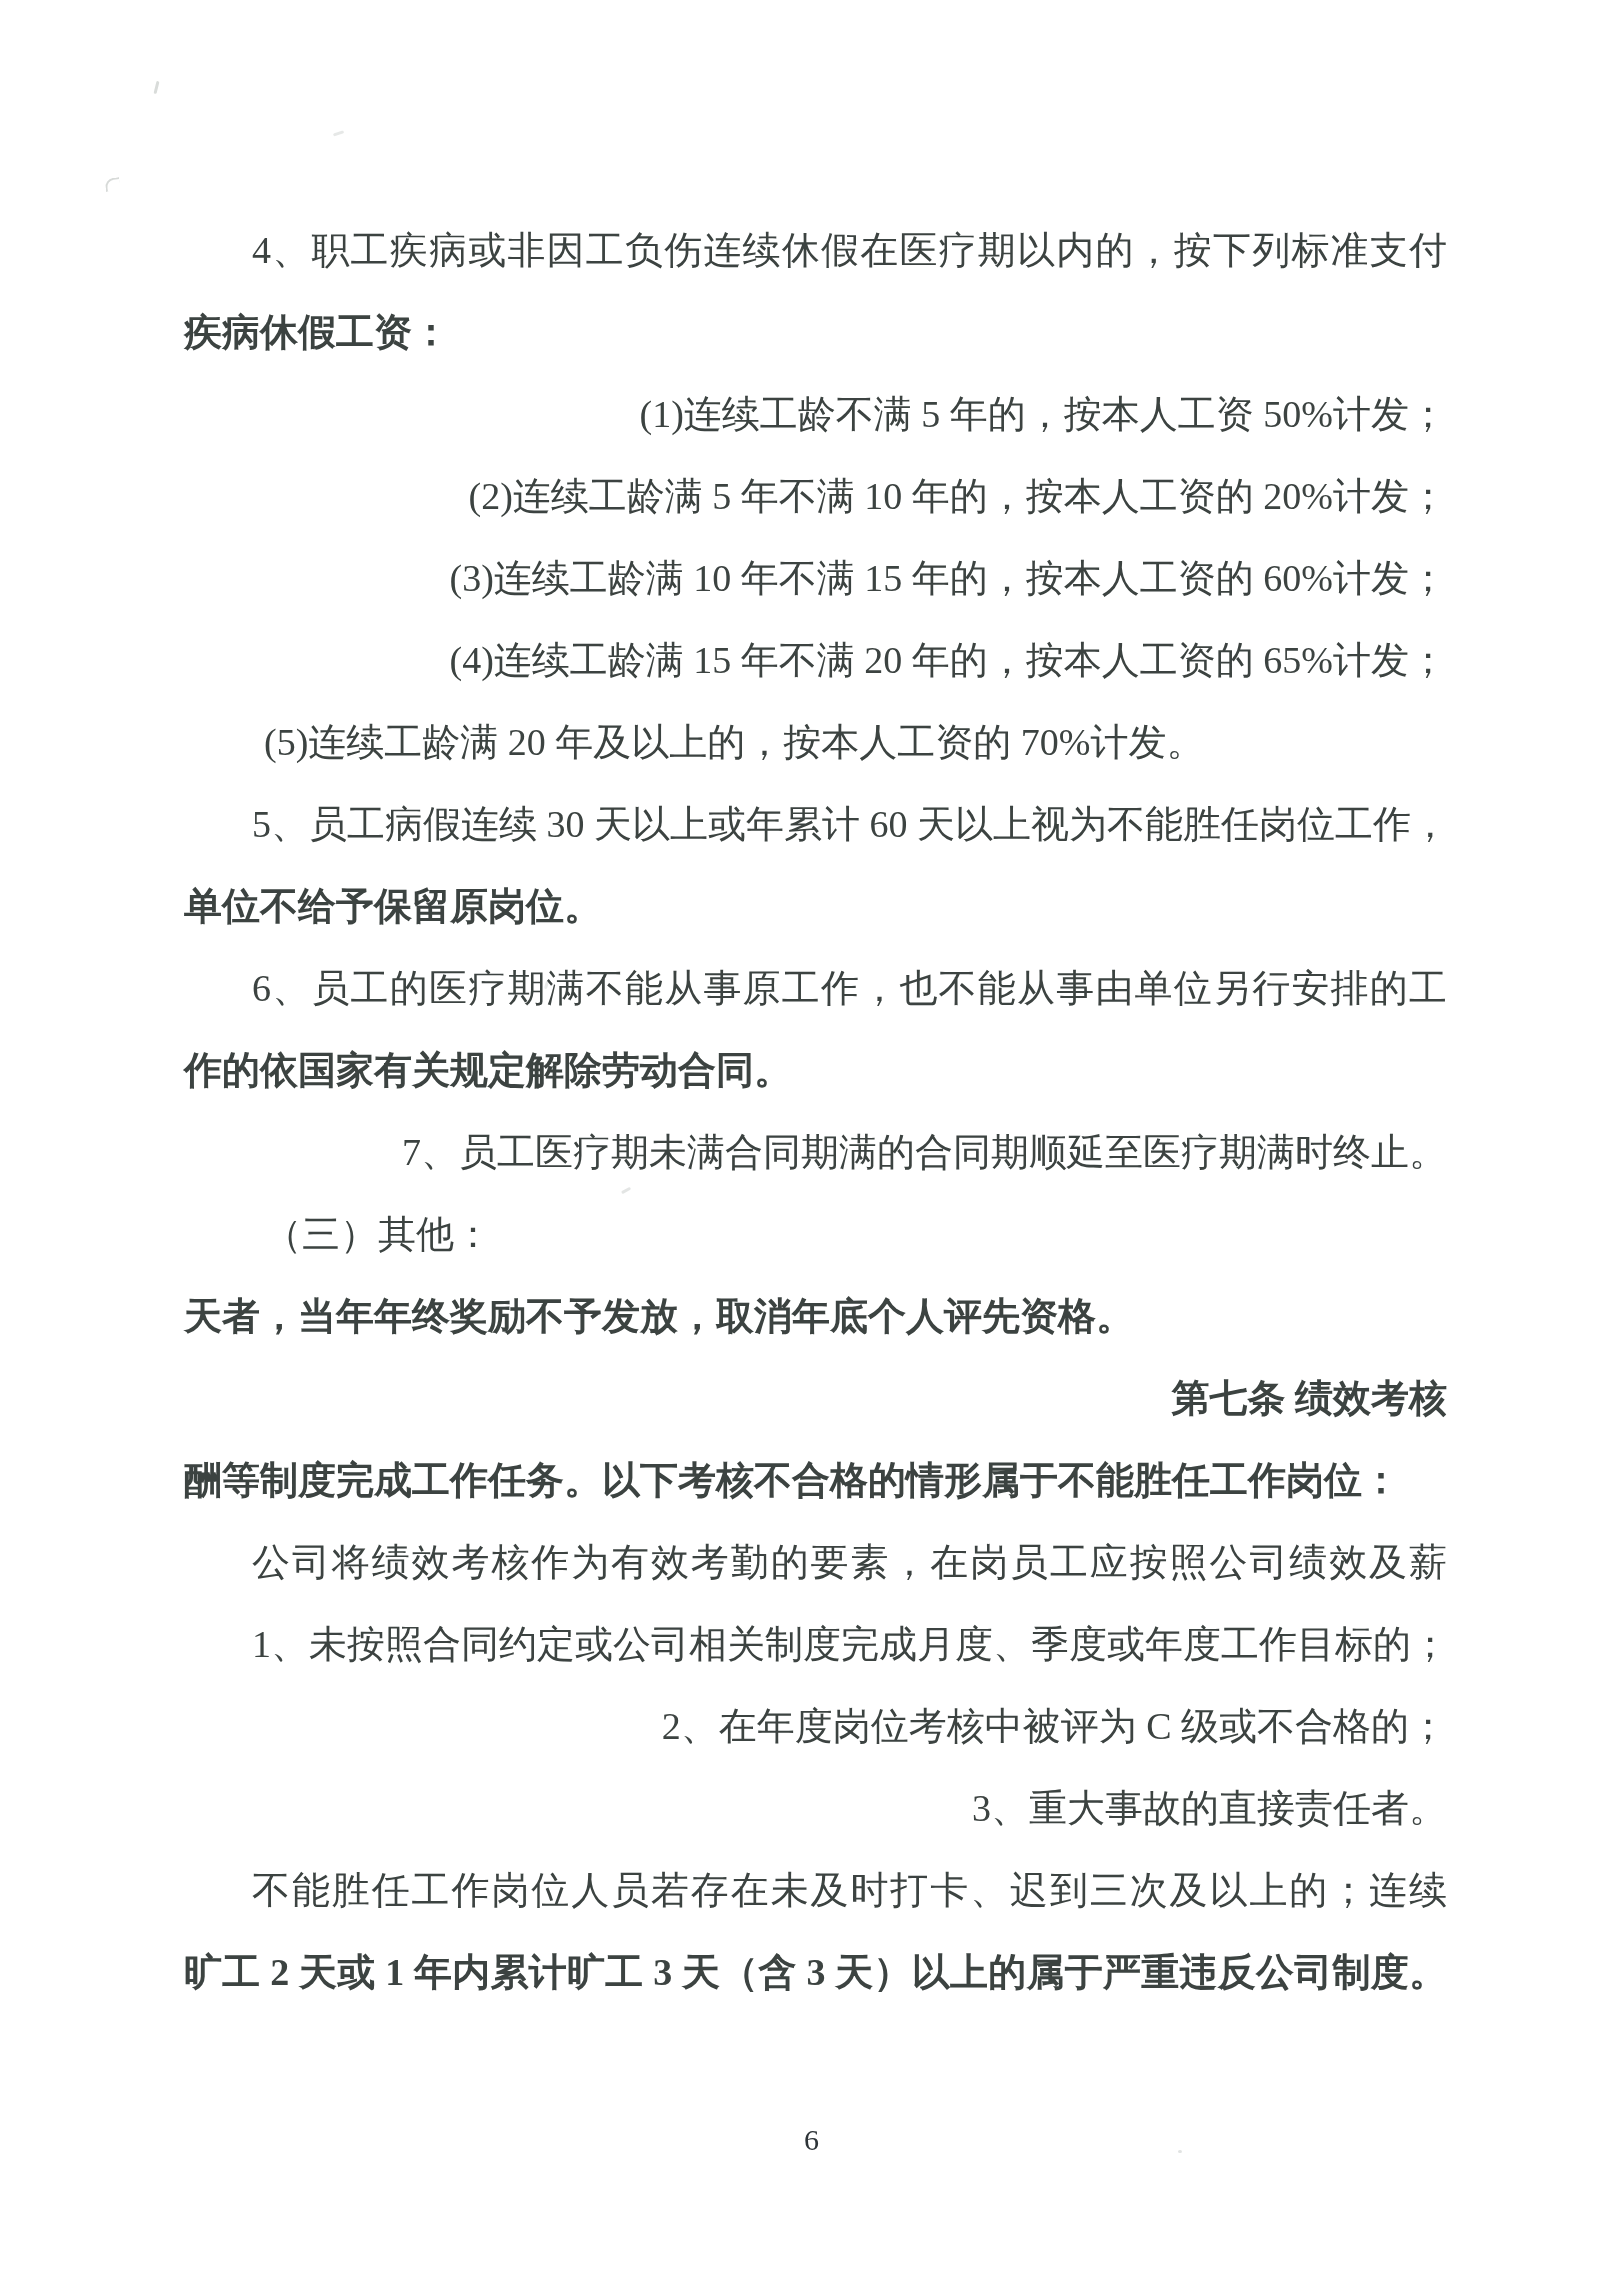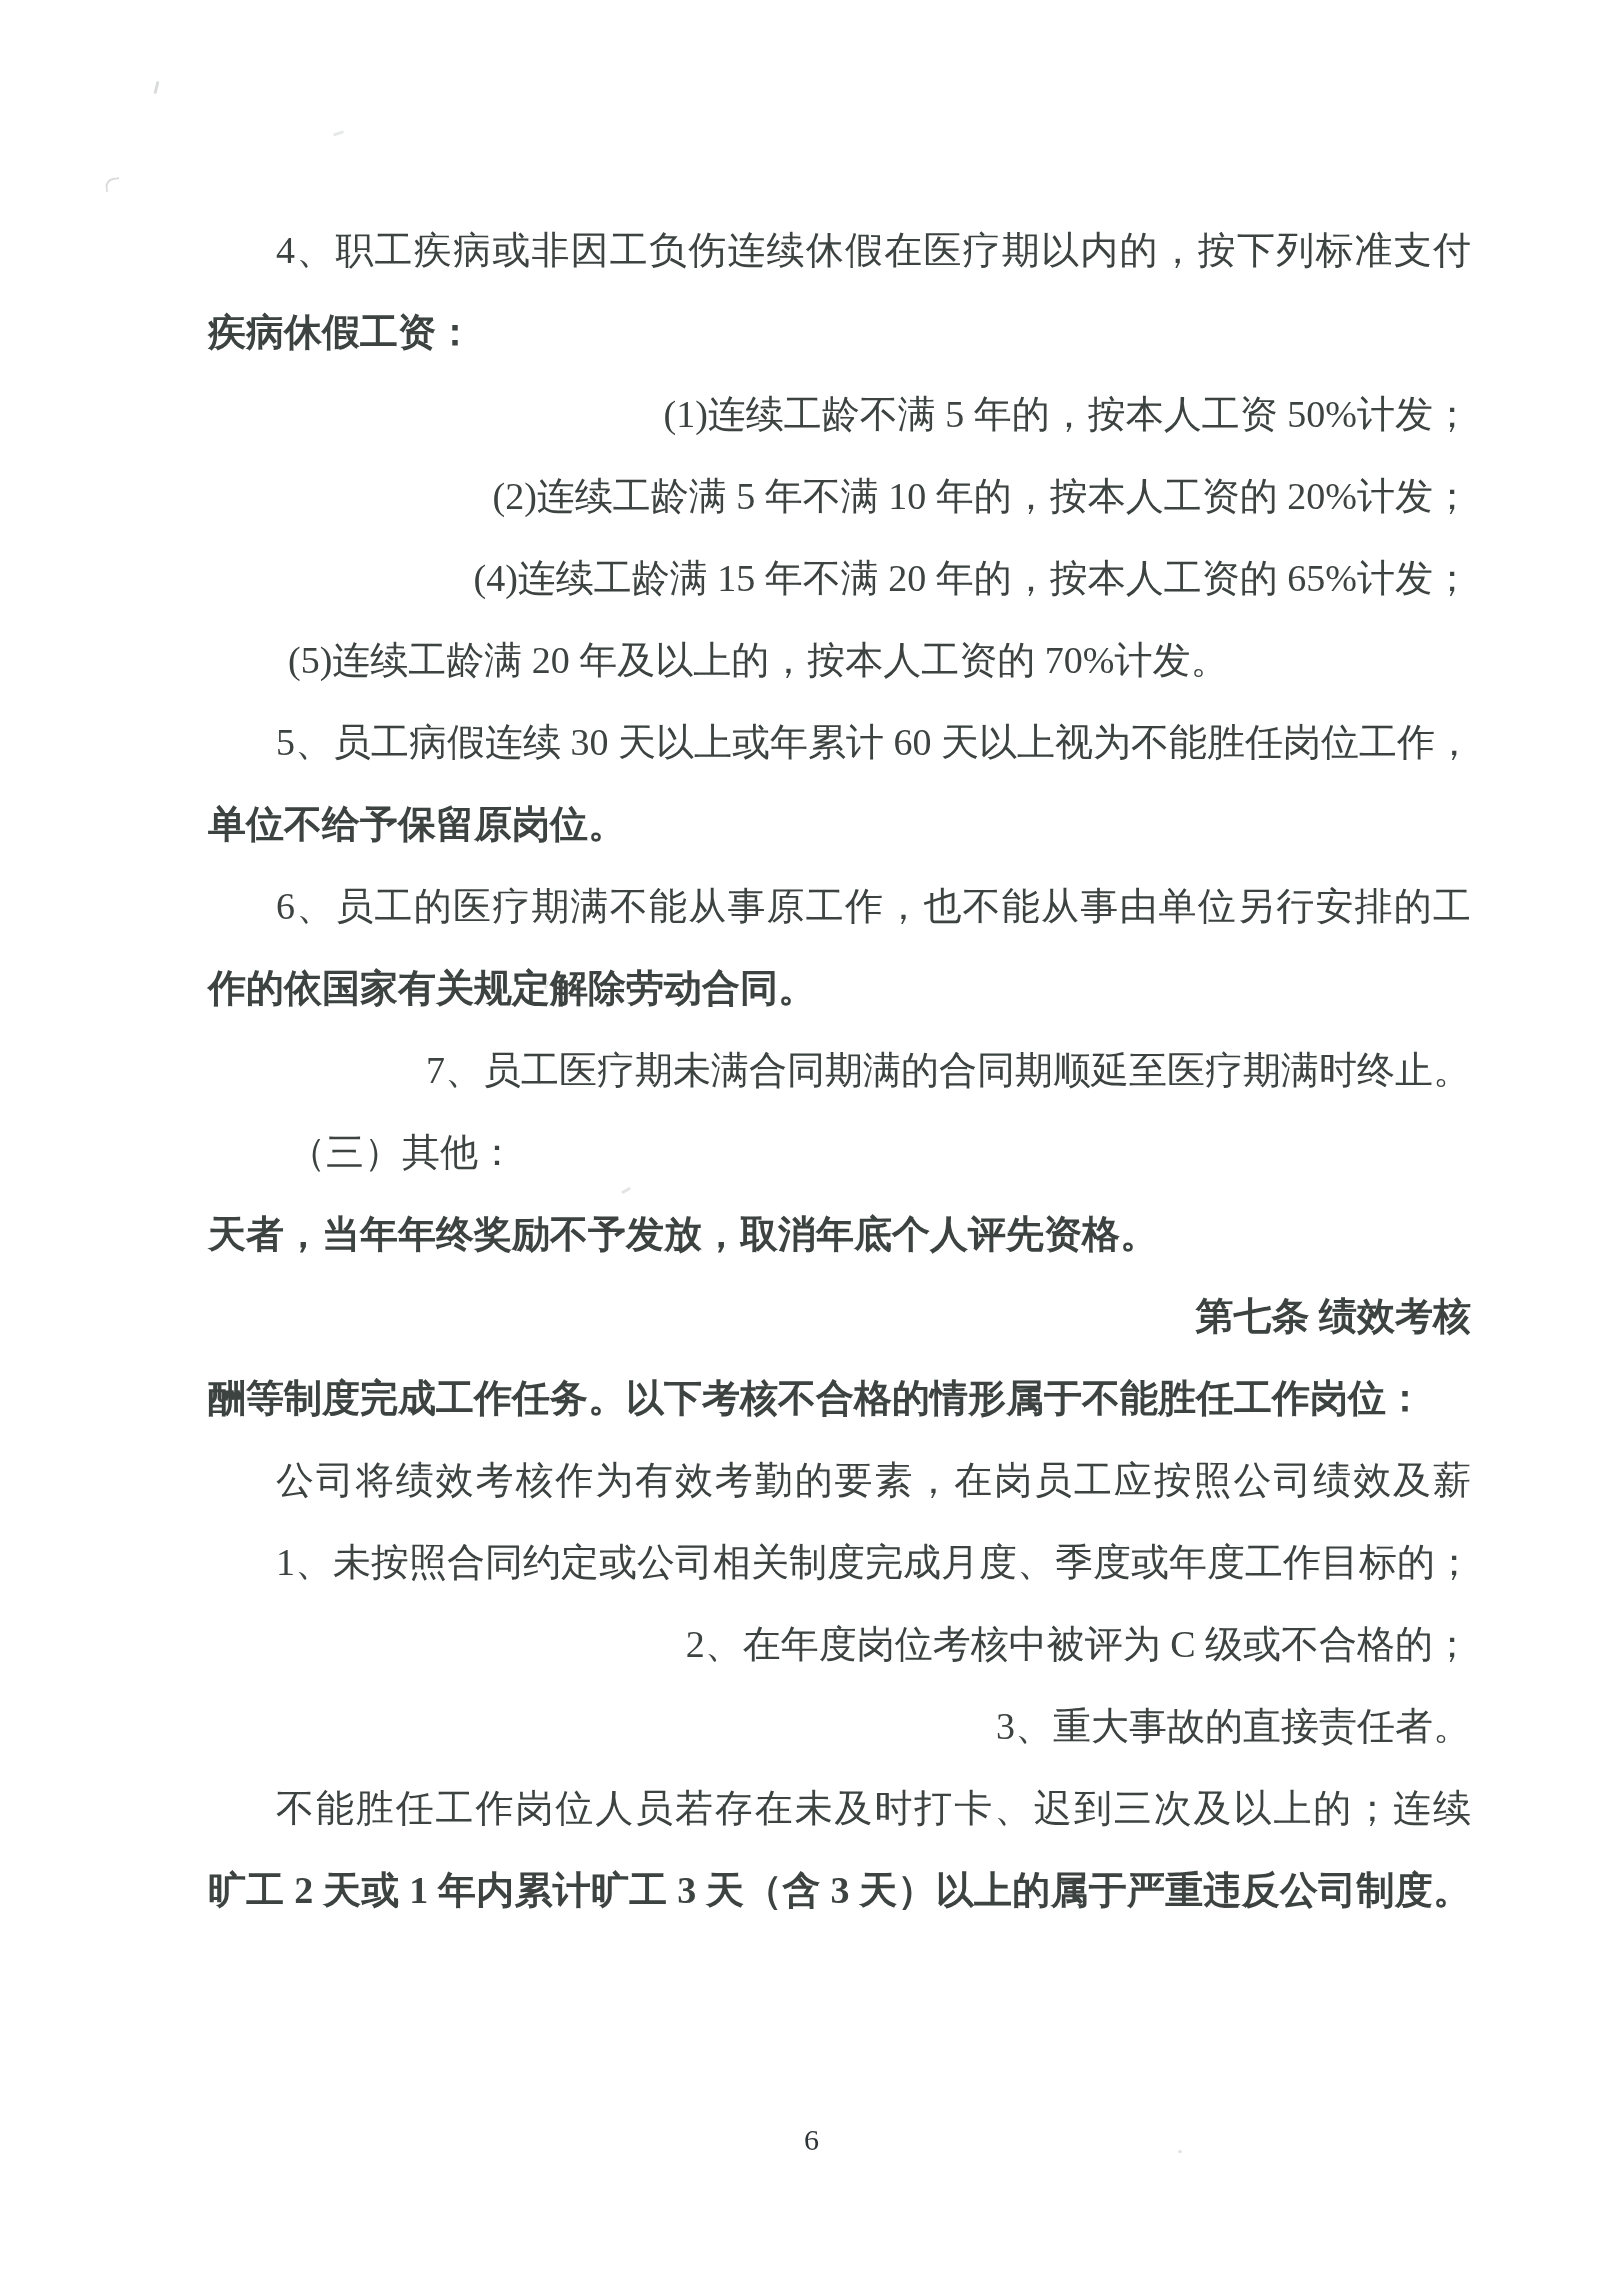--- a/index.html
+++ b/index.html
@@ -14,21 +14,21 @@
     font-family: "Liberation Serif", "DejaVu Serif", serif;
     color: #3c4341;
     overflow: hidden;
   }
   .page {
     position: absolute;
     inset: 0;
   }
   .text-block {
     position: absolute;
-    left: 208px;
+    left: 184px;
     top: 209px;
     width: 1263px;
   }
   .line {
     margin: 0;
     padding: 0;
     height: 82px;
     line-height: 82px;
     font-size: 38px;
     white-space: nowrap;
@@ -78,20 +78,21 @@
   <i class="artifact a3"></i>
   <i class="artifact a4"></i>
   <i class="artifact a5"></i>
   <i class="artifact a6"></i>
 
   <main class="text-block">
     <p class="line indent j">4、职工疾病或非因工负伤连续休假在医疗期以内的，按下列标准支付</p>
     <p class="line margin0">疾病休假工资：</p>
     <p class="line indent">(1)连续工龄不满 5 年的，按本人工资 50%计发；</p>
     <p class="line indent">(2)连续工龄满 5 年不满 10 年的，按本人工资的 20%计发；</p>
+    <p class="line indent">(3)连续工龄满 10 年不满 15 年的，按本人工资的 60%计发；</p>
     <p class="line indent">(4)连续工龄满 15 年不满 20 年的，按本人工资的 65%计发；</p>
     <p class="line indent2">(5)连续工龄满 20 年及以上的，按本人工资的 70%计发。</p>
     <p class="line indent j">5、员工病假连续 30 天以上或年累计 60 天以上视为不能胜任岗位工作，</p>
     <p class="line margin0">单位不给予保留原岗位。</p>
     <p class="line indent j">6、员工的医疗期满不能从事原工作，也不能从事由单位另行安排的工</p>
     <p class="line margin0">作的依国家有关规定解除劳动合同。</p>
     <p class="line indent">7、员工医疗期未满合同期满的合同期顺延至医疗期满时终止。</p>
     <p class="line indent2">（三）其他：</p>
     <p class="line margin0">天者，当年年终奖励不予发放，取消年底个人评先资格。</p>
     <p class="line indent bold">第七条 绩效考核</p>

